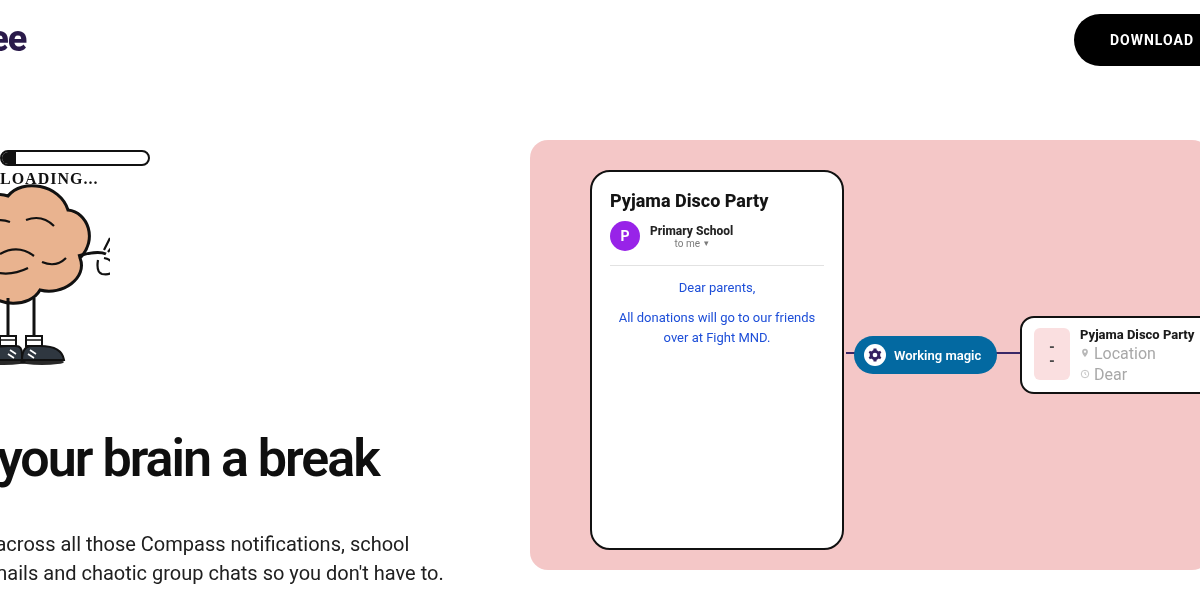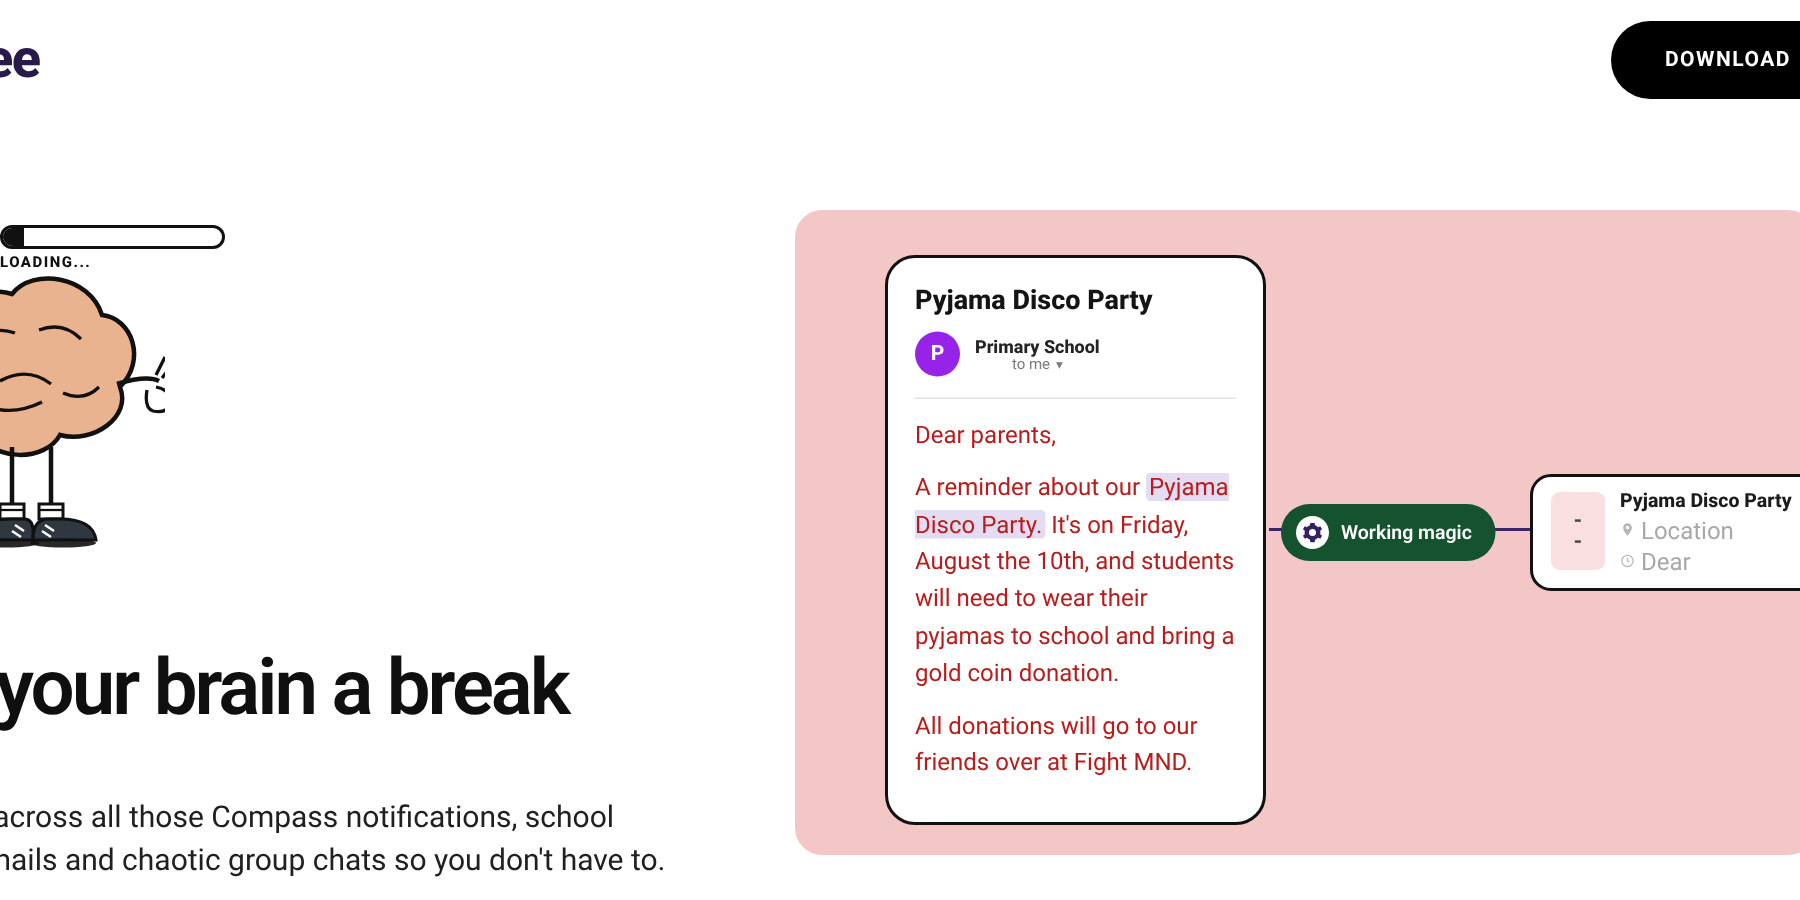--- a/index.html
+++ b/index.html
@@ -9,47 +9,47 @@
   
   .header { position: absolute; top: 0; left: 0; right: 0; height: 80px; }
   .logo { position: absolute; top: 18px; left: -30px; font-weight: 800; font-size: 36px; color:#2a1a4a; letter-spacing: -1px; }
   .download-btn { position: absolute; top: 14px; right: -30px; background:#000; color:#fff; border-radius: 40px; padding: 18px 36px; font-weight: 700; font-size: 14px; letter-spacing: 1px; }
 
   
   .brain-wrap { position: absolute; left: -40px; top: 160px; width: 200px; height: 240px; }
   .loading-bar { position: absolute; left: 40px; top: -10px; width: 150px; }
   .loading-track { width: 150px; height: 16px; border: 2px solid #111; border-radius: 10px; background:#fff; position:relative; }
   .loading-fill { position:absolute; left:0; top:0; bottom:0; width: 14px; background:#111; border-radius: 10px 0 0 10px; }
-  .loading-label { font-size: 10px; font-weight: 800; letter-spacing: 1px; margin-top: 4px; }
+  .loading-label { font-size: 16px; font-weight: 800; letter-spacing: 1px; margin-top: 4px; font-family: Liberation Serif, serif; }
 
   .brain-svg { position: absolute; left: -30px; top: 10px; }
 
   .headline { position: absolute; left: -40px; top: 428px; font-size: 52px; font-weight: 600; letter-spacing: -2px; color:#0f0f0f; white-space: nowrap; }
   .subtext { position: absolute; left: -40px; top: 530px; width: 560px; font-size: 20px; line-height: 1.45; color:#202020; }
 
   
   .pink-panel { position: absolute; left: 530px; top: 140px; width: 680px; height: 430px; background:#f4c7c7; border-radius: 18px; }
 
   
   .email-card { position: absolute; left: 590px; top: 170px; width: 254px; height: 380px; background:#fff; border: 2px solid #111; border-radius: 20px; padding: 18px 18px 16px 18px; }
   .email-title { font-size: 18px; font-weight: 800; color:#141414; margin-bottom: 10px; }
   .email-from { display:flex; align-items:center; gap:10px; margin-bottom: 14px; }
   .avatar { width: 30px; height: 30px; border-radius: 50%; background:#9823e8; color:#fff; display:flex; align-items:center; justify-content:center; font-weight:700; font-size:14px; }
   .from-lines { display:flex; flex-direction:column;align-items:center; }
   .from-name { font-size: 12px; font-weight: 800; color:#242424; }
   .from-to { font-size: 10px; color:#7a7a7a; display:flex; align-items:center; gap:4px; }
   .divider-line { height:1px; background:#e2e2e2; margin: 4px 0 12px 0; }
-  .email-body { font-size: 16px; line-height: 1.55; color:#b91c1c; }
+  .email-body { font-size: 13px; line-height: 1.55; color:#1d4ed8;text-align:center; }
   .email-body p { margin-bottom: 10px; }
   .highlight { background:#e3dcf3; border-radius:3px; padding: 0 2px; }
 
   
   .connector { position: absolute; left: 846px; top: 352px; width: 170px; height: 2px; }
   .connector svg { position:absolute; top:-14px; left:0; }
-  .magic-pill { position: absolute; left: 854px; top: 336px; background:#14532d; color:#fff; border-radius: 24px; padding: 8px 16px 8px 10px; display:flex; align-items:center; gap:8px; font-size:13px; font-weight:600; }
+  .magic-pill { position: absolute; left: 854px; top: 336px; background:#0369a1; color:#fff; border-radius: 24px; padding: 8px 16px 8px 10px; display:flex; align-items:center; gap:8px; font-size:13px; font-weight:600; }
   .magic-pill .gear { width:22px; height:22px; border-radius:50%; background:#fff; display:flex; align-items:center; justify-content:center; }
   .magic-pill .gear svg { display:block; }
 
   
   .event-card { position: absolute; left: 1020px; top: 316px; width: 220px; height: 78px; background:#fff; border: 2px solid #111; border-radius: 14px; padding: 10px 12px; display:flex; gap:10px; }
   .event-thumb { width: 36px; height: 52px; background:#fadfe0; border-radius:6px; display:flex; flex-direction:column; align-items:center; justify-content:center; font-size:14px; font-weight:800; color:#4a4a4a; line-height: 1; }
   .event-thumb span { font-size: 14px; }
   .event-meta { display:flex; flex-direction:column; justify-content:center; gap:2px; }
   .event-title { font-size: 13px; font-weight:800; color:#1b1b1b; white-space: nowrap; }
   .event-loc, .event-time { font-size: 16px; color:#a8a8a8; display:flex; align-items:center; gap:4px; white-space: nowrap; }
@@ -112,23 +112,20 @@
       <div class="from-name">Primary School</div>
       <div class="from-to">
         <span>to me</span>
         <span class="chev">▾</span>
       </div>
     </div>
   </div>
   <div class="divider-line"></div>
   <div class="email-body">
     <p>Dear parents,</p>
-    <p>
-      <span>A reminder about our </span><span class="highlight">Pyjama Disco Party.</span><span> It's on Friday, August the 10th, and students will need to wear their pyjamas to school and bring a gold coin donation.</span>
-    </p>
     <p>All donations will go to our friends over at Fight MND.</p>
   </div>
 </div>
 
 <div class="connector">
   <svg width="180" height="30">
     <line x1="0" y1="15" x2="180" y2="15" stroke="#3a2766" stroke-width="2"></line>
   </svg>
 </div>
 

